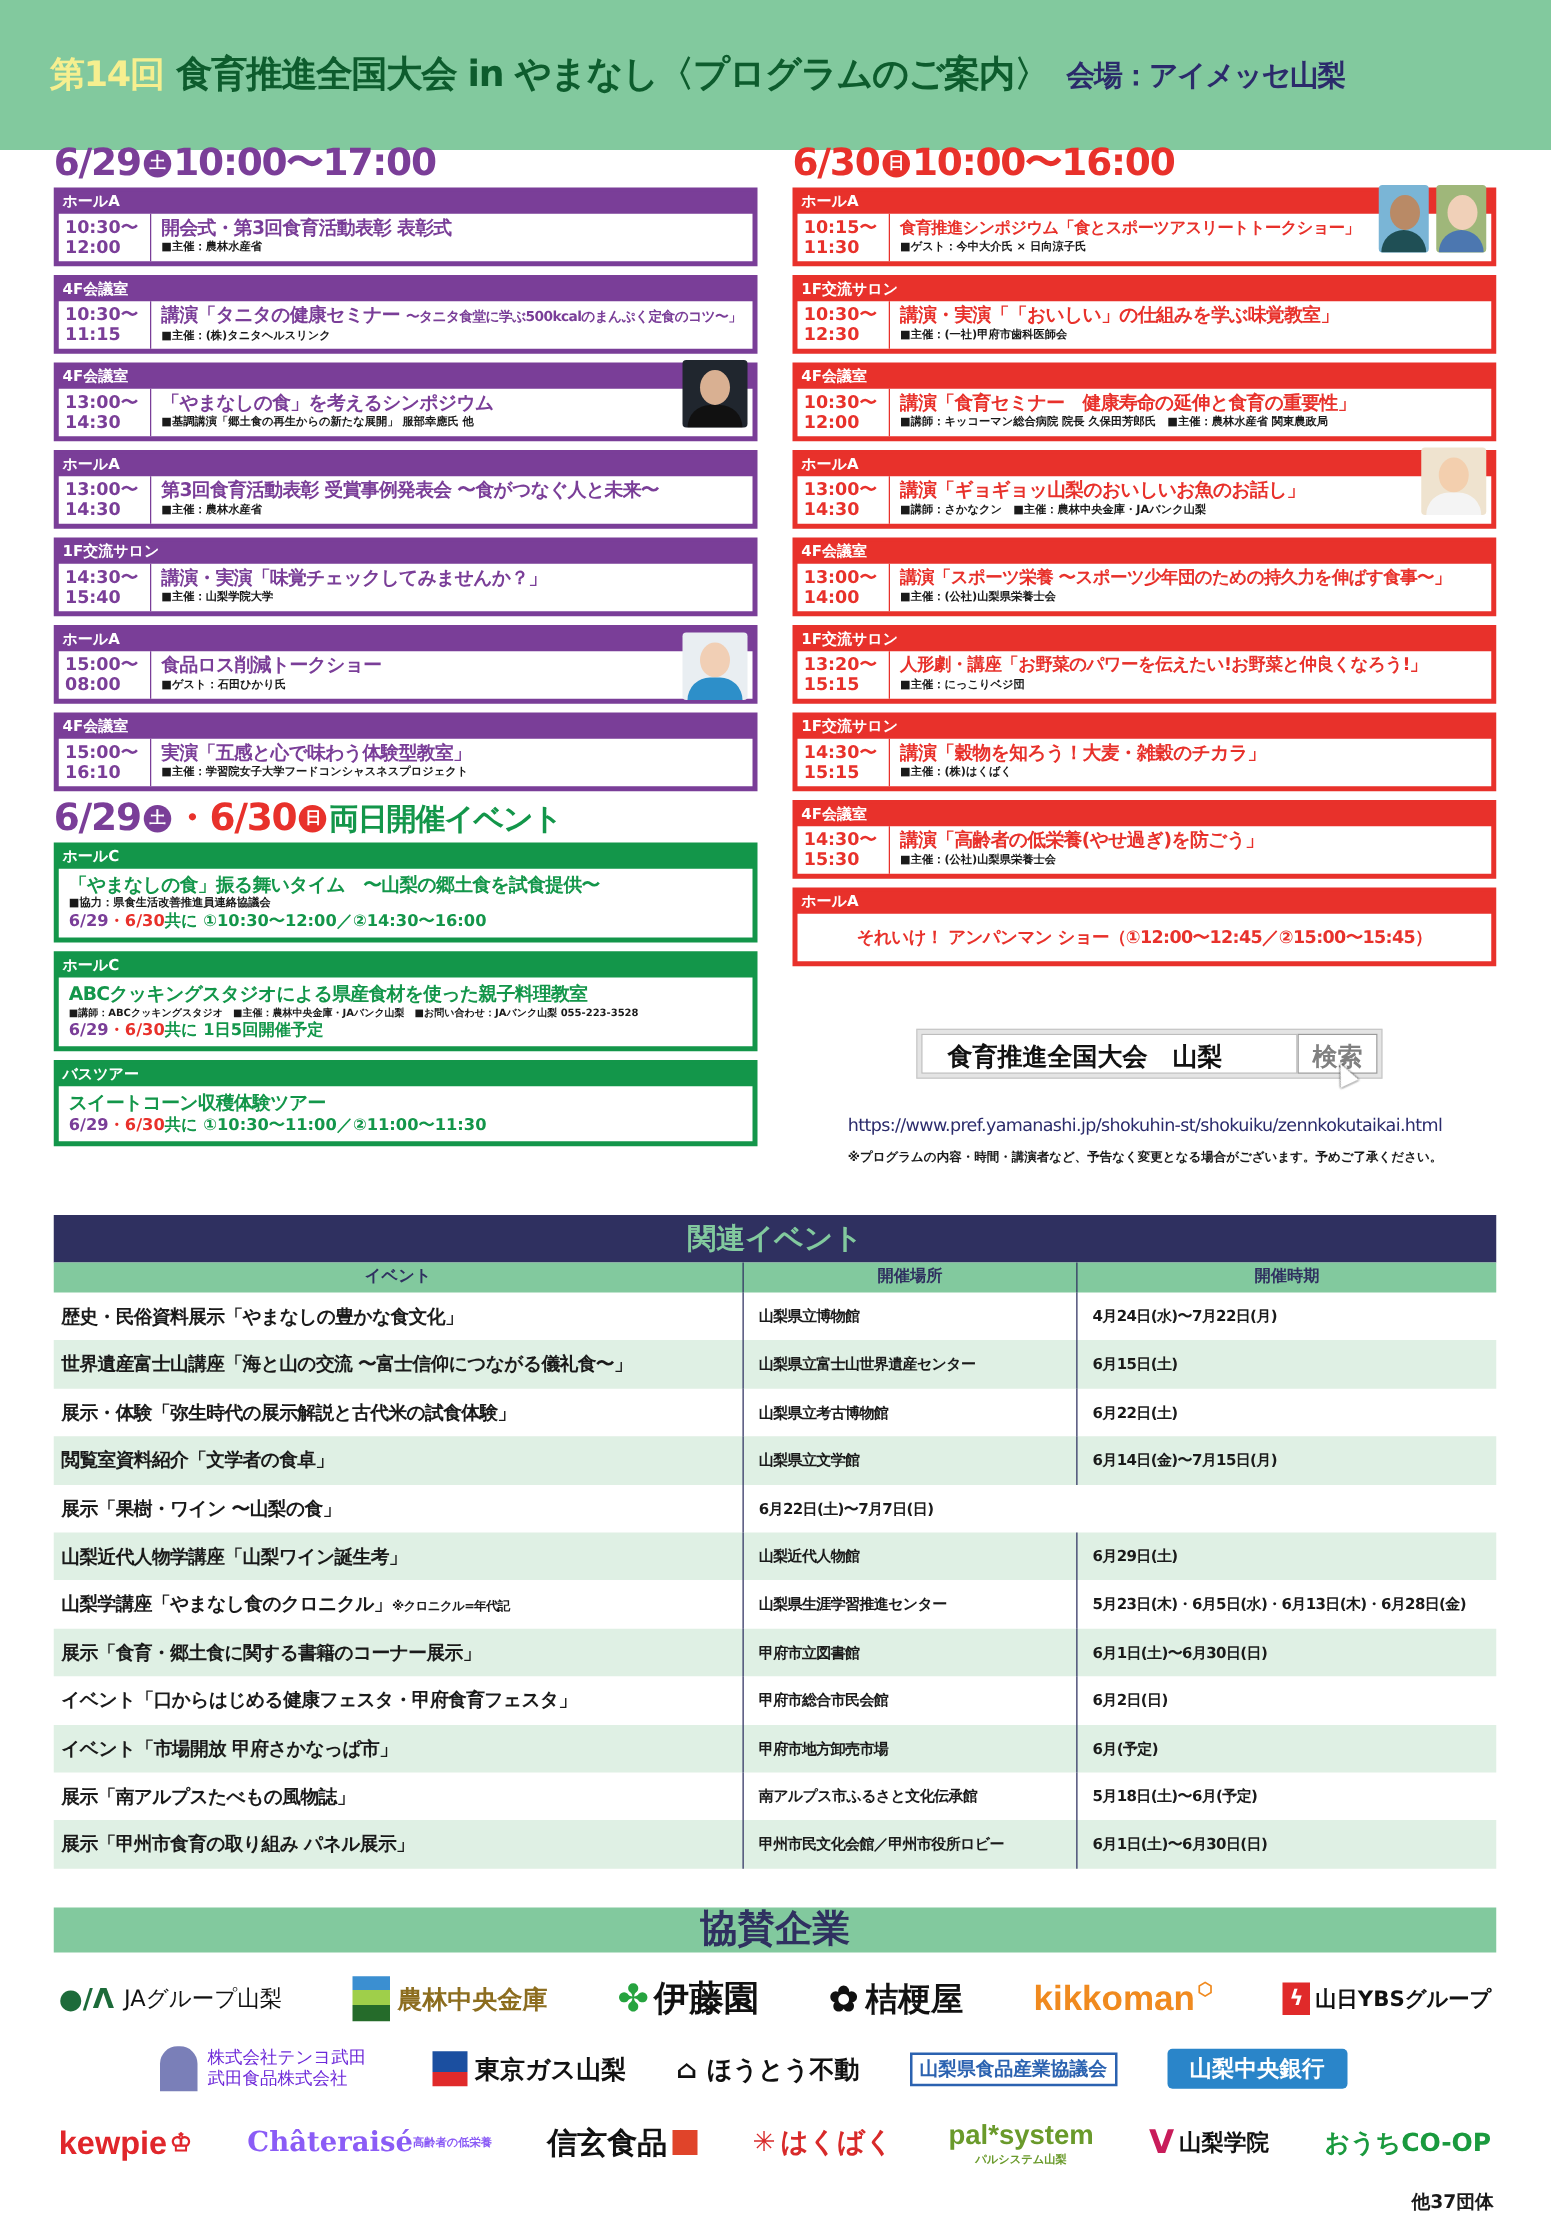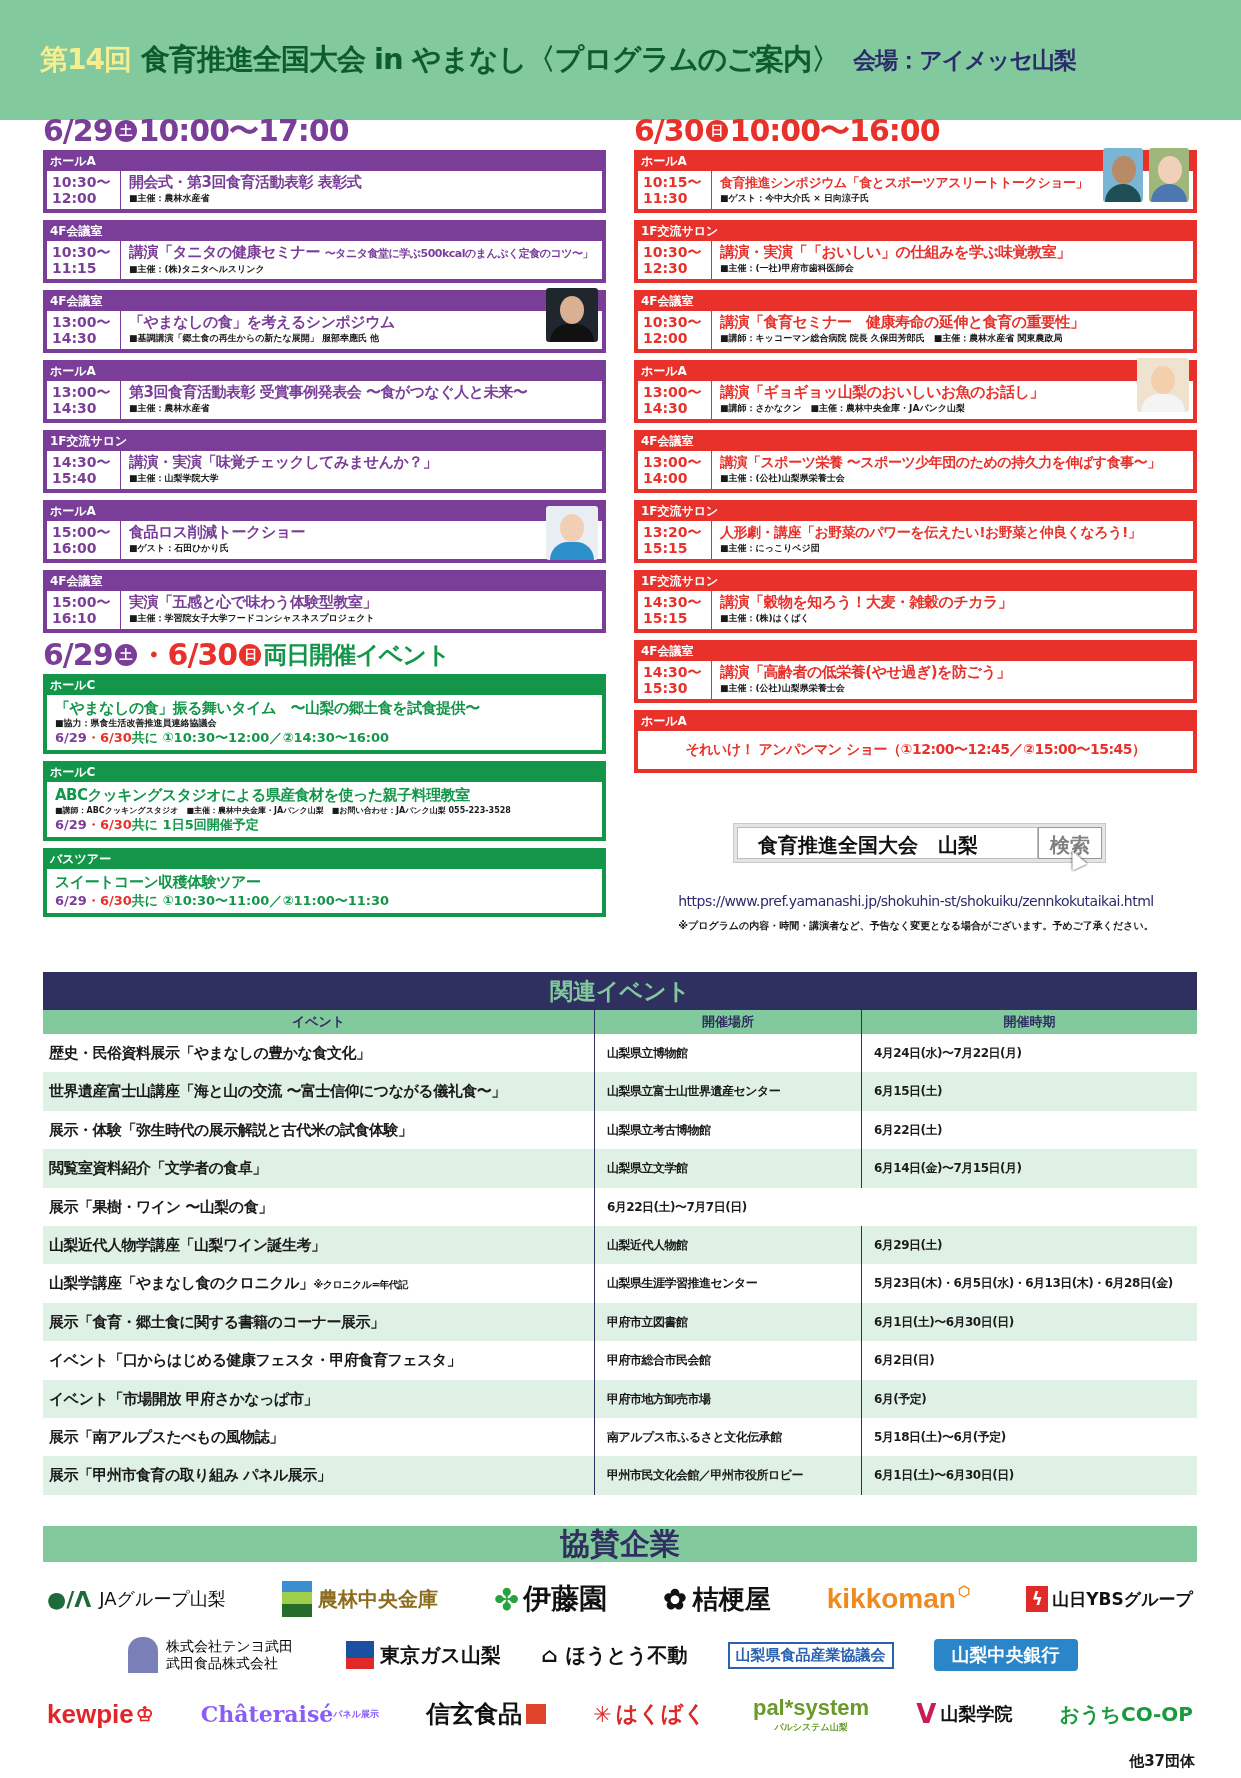--- a/index.html
+++ b/index.html
@@ -175,21 +175,21 @@
             <div class="sub">■主催：山梨学院大学</div>
           </div>
       </div>
     </div>
 
     <div class="session p">
       <div class="room">ホールA</div>
       <div class="body">
         <div class="time">
             <div>15:00〜</div>
-            <div>16:00</div>
+            <div>08:00</div>
           </div>
         <div class="info">
             <div class="name">食品ロス削減トークショー</div>
             <div class="sub">■ゲスト：石田ひかり氏</div>
           </div>
       </div>
       <div class="photo" style="right:4px; top:2px; background:#e9eef2;">
           <div class="face" style="background:#f1cfb5;"></div>
           <div class="shoulders" style="background:#2d8fc9;"></div>
         </div>
@@ -482,21 +482,21 @@
     <span>kikkoman</span>
       <span style="font-size:14px; margin-left:2px; align-self:flex-start;">⬡</span>
   </div>
   <div class="logo" style="font-size:17px; color:#111;">
     <span style="display:inline-block; width:22px; height:26px; background:#e02a2a; color:#fff; text-align:center; line-height:26px; margin-right:4px;">ϟ</span>
       <span>山日YBSグループ</span>
   </div>
 </div>
 
 <div class="logos" style="top:1630px; height:50px; padding-left:85px; gap:40px;">
-  <div class="logo" style="font-size:14px; color:#000000; font-weight:400;">
+  <div class="logo" style="font-size:14px; color:#6d28d9; font-weight:400;">
     <span style="display:inline-block; width:30px; height:36px; background:#7a7fb8; margin-right:8px; border-radius:14px 14px 0 0;"></span>
       <span style="width:140px; white-space:normal; line-height:17px;">株式会社テンヨ武田 武田食品株式会社</span>
   </div>
   <div class="logo" style="font-size:20px; color:#111;">
     <span style="display:inline-block; width:28px; height:28px; background:linear-gradient(#1b4fa0 0 60%, #e02a2a 60%); margin-right:6px;"></span>
       <span>東京ガス山梨</span>
   </div>
   <div class="logo" style="font-size:20px; color:#111; font-family:'DejaVu Serif', serif;">
     <span style="font-size:20px; margin-right:8px;">⌂</span>
       <span>ほうとう不動</span>
@@ -509,21 +509,21 @@
   </div>
 </div>
 
 <div class="logos" style="top:1690px; height:48px; justify-content:space-between; padding:0 4px;">
   <div class="logo" style="font-size:26px; color:#e0262b; font-family:'Liberation Sans', sans-serif;">
       <span>kewpie</span>
       <span style="font-size:20px; margin-left:2px;">♔</span>
     </div>
   <div class="logo" style="font-size:22px; color:#8b5cf6; font-family:'DejaVu Serif', serif; flex-direction:row;">
       <span>Châteraisé</span>
-      <span style="font-size:9px; font-family:'DejaVu Sans', sans-serif;">パネル展示</span>
+      <span style="font-size:9px; font-family:'DejaVu Sans', sans-serif;">高齢者の低栄養</span>
     </div>
   <div class="logo" style="font-size:24px; color:#111; font-family:'DejaVu Serif', serif;">
       <span>信玄食品</span>
       <span style="display:inline-block; width:20px; height:20px; background:#e0442a; margin-left:4px;"></span>
     </div>
   <div class="logo" style="font-size:22px; color:#d82a2a;">
       <span style="margin-right:4px;">✳</span>
       <span>はくばく</span>
     </div>
   <div class="logo" style="font-size:22px; color:#6a9a2b; flex-direction:column; font-family:'Liberation Sans', sans-serif;">

